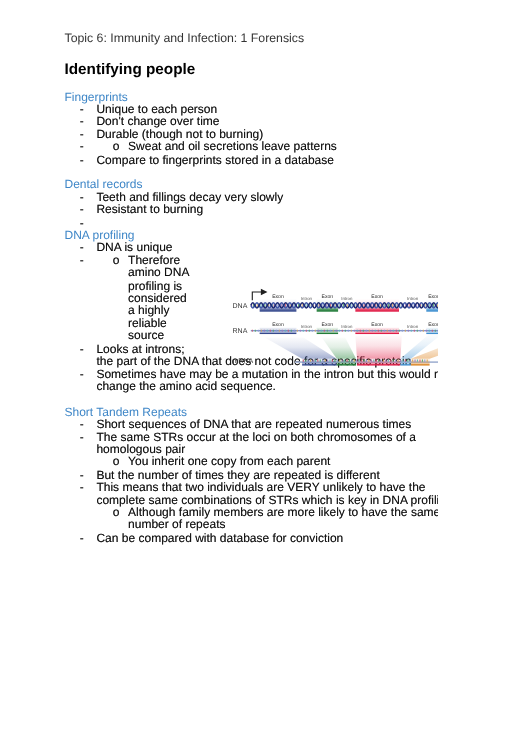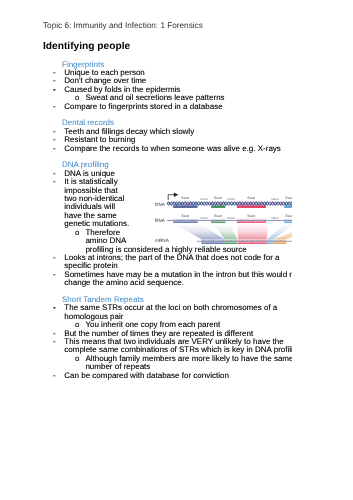--- a/index.html
+++ b/index.html
@@ -6,21 +6,21 @@
   body{width:353px;height:500px;background:#ffffff;
        font-family:"Liberation Sans",sans-serif;overflow:hidden;
        -webkit-font-smoothing:antialiased;text-rendering:geometricPrecision;}
   .page{position:relative;width:292px;height:500px;overflow:hidden;background:#fff;
         transform:translateZ(0);will-change:transform;}
   .doc-title{position:absolute;left:43px;top:20.8px;font-size:8.2px;color:#333;}
   .h1{position:absolute;left:43px;top:41px;font-size:10.2px;font-weight:bold;color:#000;}
 
   .body{position:absolute;left:43px;top:60.6px;width:261px;font-size:8px;color:#111;
         text-shadow:0 0 0.28px rgba(0,0,0,0.5);}
-  .sec-head{color:#3e86c7;line-height:8.4px;text-shadow:none;margin-left:19px;}
+  .sec-head{color:#3e86c7;line-height:8.4px;text-shadow:none;}
   .gap{height:8.4px;}
   ul{list-style:none;margin:0;padding:0;}
   li{position:relative;line-height:8.4px;}
   .l1{padding-left:21.3px;}
   .l1>.mk{position:absolute;left:10.1px;top:0;}
   .l2{padding-left:42.4px;}
   .l2>.mk{position:absolute;left:32.1px;top:0;}
 
   .figfloat{float:right;width:174px;height:66.5px;}
   .figure{position:absolute;left:0;top:0;width:353px;height:500px;pointer-events:none;}
@@ -29,45 +29,45 @@
 <body>
 
 <div class="page">
   <div class="doc-title">Topic 6: Immunity and Infection: 1 Forensics</div>
   <div class="h1">Identifying people</div>
   <div class="body" id="body">
       <div class="sec-head">Fingerprints</div>
       <ul>
         <li class="l1"><span class="mk">-</span><span>Unique to each person</span></li>
         <li class="l1"><span class="mk">-</span><span>Don't change over time</span></li>
+        <li class="l1"><span class="mk">-</span><span>Durable (though not to burning)</span></li>
         <li class="l1"><span class="mk">-</span></li>
-        <li class="l1"><span class="mk">-</span><span>Caused by folds in the epidermis</span></li>
         <li class="l2"><span class="mk">o</span><span>Sweat and oil secretions leave patterns</span></li>
         <li class="l1"><span class="mk">-</span><span>Compare to fingerprints stored in a database</span></li>
       </ul>
       <div class="gap"></div>
       <div class="sec-head">Dental records</div>
       <ul>
-        <li class="l1"><span class="mk">-</span><span>Teeth and fillings decay which slowly</span></li>
+        <li class="l1"><span class="mk">-</span><span>Teeth and fillings decay very slowly</span></li>
         <li class="l1"><span class="mk">-</span><span>Resistant to burning</span></li>
-        <li class="l1"><span class="mk">-</span><span>Compare the records to when someone was alive e.g. X-rays</span></li>
+        <li class="l1"><span class="mk">-</span></li>
       </ul>
       <div class="gap"></div>
       <div class="sec-head">DNA profiling</div>
       <ul>
         <li class="l1"><span class="mk">-</span><span>DNA is unique</span></li>
-        <li class="l1"><span class="mk">-</span><div class="figfloat"></div><span>It is statistically impossible that two non-identical individuals will have the same genetic mutations.</span></li>
+        <li class="l1"><span class="mk">-</span><div class="figfloat"></div></li>
         <li class="l2"><span class="mk">o</span><span>Therefore amino DNA profiling is considered a highly reliable source</span></li>
         <li class="l1"><span class="mk">-</span><span>Looks at introns; the part of the DNA that does not code for a specific protein</span></li>
         <li class="l1"><span class="mk">-</span><span>Sometimes have may be a mutation in the intron but this would not change the amino acid sequence.</span></li>
       </ul>
       <div class="gap"></div>
       <div class="sec-head">Short Tandem Repeats</div>
       <ul>
-        <li class="l1"><span class="mk">-</span></li>
+        <li class="l1"><span class="mk">-</span><span>Short sequences of DNA that are repeated numerous times</span></li>
         <li class="l1"><span class="mk">-</span><span>The same STRs occur at the loci on both chromosomes of a homologous pair</span></li>
         <li class="l2"><span class="mk">o</span><span>You inherit one copy from each parent</span></li>
         <li class="l1"><span class="mk">-</span><span>But the number of times they are repeated is different</span></li>
         <li class="l1"><span class="mk">-</span><span>This means that two individuals are VERY unlikely to have the complete same combinations of STRs which is key in DNA profiling.</span></li>
         <li class="l2"><span class="mk">o</span><span>Although family members are more likely to have the same number of repeats</span></li>
         <li class="l1"><span class="mk">-</span><span>Can be compared with database for conviction</span></li>
       </ul>
     </div>
   <div class="figure"><svg viewBox="0 0 353 500" width="353" height="500" xmlns="http://www.w3.org/2000/svg">
         <defs>

